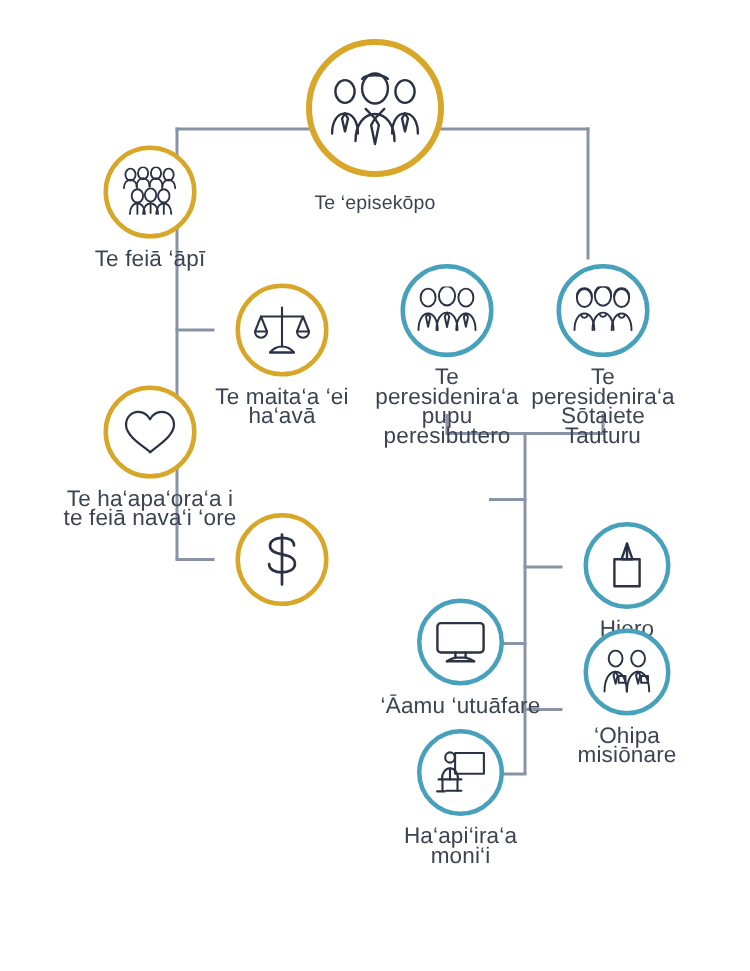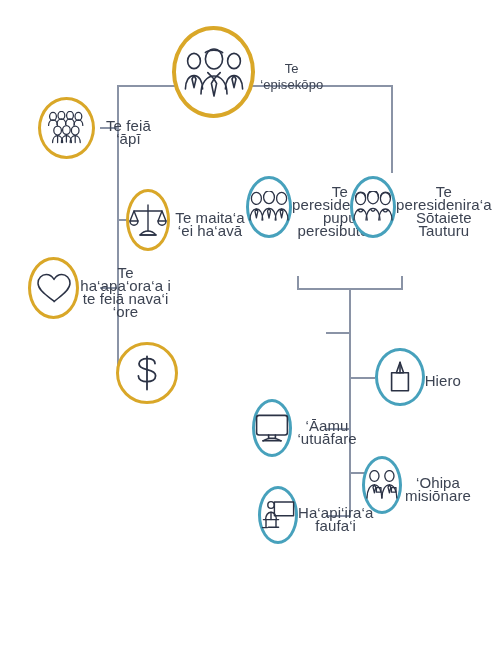--- a/index.html
+++ b/index.html
@@ -22,21 +22,21 @@
     position: absolute;
     background: #8A93A6;
   }
   .line.h { height: 2px; }
   .line.v { width: 2px; }
 
   
   .node {
     position: absolute;
     display: flex;
-    flex-direction: row;
+    flex-direction: column;
     align-items: center;
   }
   .ring {
     box-sizing: border-box;
     border-radius: 50%;
     background: #ffffff;
     display: flex;
     align-items: center;
     justify-content: center;
   }
@@ -231,35 +231,35 @@
         <ellipse cx="10" cy="5" rx="3.2" ry="3.4"></ellipse>
         <path d="M4.6 19.6c0-4.4 2.4-7.4 5.4-7.4s5.4 3 5.4 7.4"></path>
         <path d="M10 12.2v7.4"></path>
         <path d="M2.4 19.6h15.2"></path>
         <path d="M5 19.6v7.6M15 19.6v7.6"></path>
         <path d="M7.4 27.2h10.2"></path>
         <path d="M1.4 27.6h5"></path>
       </svg>
     </div>
     <div class="label">Ha‘api‘ira‘a
-faufa‘i</div>
+moni‘i</div>
   </div>
 
   <div class="node n-sm" style="left:375px; top:348px; width:86px;">
     <div class="ring blue">
       <svg class="icon" width="28" height="32" viewBox="0 0 28 32" fill="none" stroke="#2B3245" stroke-width="1.6" stroke-linecap="round" stroke-linejoin="round">
         <path d="M14 1.4l-3.6 10.4h7.2z"></path>
         <path d="M14 1.4v10.4"></path>
         <rect x="5.6" y="11.8" width="16.8" height="18"></rect>
       </svg>
     </div>
     <div class="label">Hiero</div>
   </div>
 
-  <div class="node n-sm" style="left:362px; top:456px; width:112px;justify-content:space-between;">
+  <div class="node n-sm" style="left:362px; top:419px; width:112px;justify-content:space-between;">
     <div class="ring blue">
       <svg class="icon" width="34" height="30" viewBox="0 0 34 30" fill="none" stroke="#2B3245" stroke-width="1.3" stroke-linecap="round" stroke-linejoin="round">
         <ellipse cx="9.4" cy="6" rx="4.6" ry="5.4"></ellipse>
         <path d="M2 28c0-8 3.2-13.2 7.4-13.2S16.8 20 16.8 28"></path>
         <path d="M9.4 14.8l-1.4 2.4 1.4 5.6 1.4-5.6z"></path>
         <rect x="11.4" y="17.6" width="4.6" height="4.6"></rect>
         <ellipse cx="24.4" cy="6" rx="4.6" ry="5.4"></ellipse>
         <path d="M17 28c0-8 3.2-13.2 7.4-13.2S31.8 20 31.8 28"></path>
         <path d="M24.4 14.8L23 17.2l1.4 5.6 1.4-5.6z"></path>
         <rect x="26.4" y="17.6" width="4.6" height="4.6"></rect>

